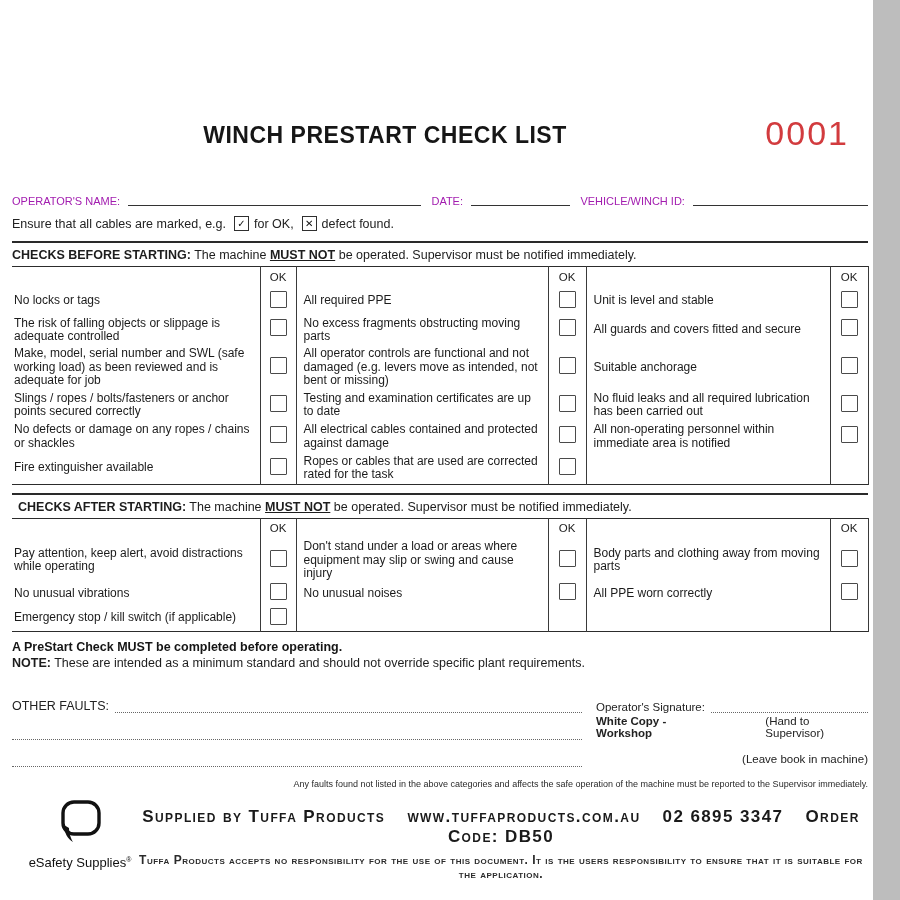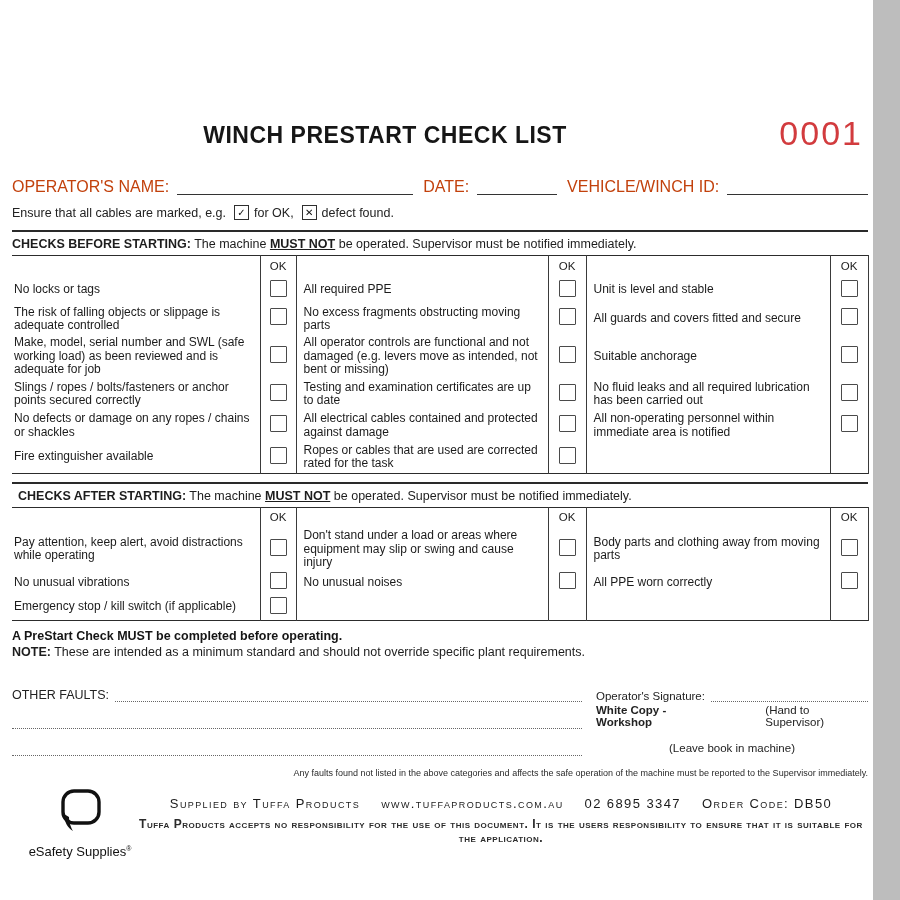--- a/index.html
+++ b/index.html
@@ -4,24 +4,24 @@
 <style>
   html,body{margin:0;padding:0;}
   body{width:900px;height:900px;background:#ffffff;font-family:"Liberation Sans","DejaVu Sans",sans-serif;color:#1c1c1c;position:relative;overflow:hidden;}
   .page{position:absolute;left:0;top:0;width:900px;height:784px;background:#fff;}
   .edge-strip{position:absolute;right:0;top:0;width:27px;height:900px;background:#bdbdbd;}
   .content{position:absolute;left:12px;top:116px;width:856px;}
 
   
   .title-row{position:relative;height:40px;}
   .doc-title{position:absolute;left:0;right:110px;text-align:center;top:6px;font-size:23px;font-weight:700;letter-spacing:.5px;color:#161616;}
-  .serial{position:absolute;right:5px;top:-2px;font-size:34px;color:#d23b3e;letter-spacing:2px;font-weight:400;}
+  .serial{position:absolute;right:19px;top:-2px;font-size:34px;color:#d23b3e;letter-spacing:2px;font-weight:400;}
 
   
-  .fields{display:flex;align-items:flex-end;margin-top:22px;font-size:16px;color:#c2410c;}
+  .fields{display:flex;align-items:flex-end;margin-top:36px;font-size:11px;color:#a21caf;}
   .flabel{white-space:nowrap;}
   .wline{border-bottom:1.3px solid #333;height:13px;margin:0 10px 1px 8px;}
   .w-op{flex:3.1;}.w-date{flex:1.05;}.w-veh{flex:1.85;margin-right:0;}
 
   .instr{display:flex;align-items:center;margin-top:9px;font-size:12.5px;color:#222;}
   .cb-sm{display:inline-flex;align-items:center;justify-content:center;width:13px;height:13px;border:1.6px solid #2f2f2f;margin:0 5px 0 8px;font-size:10px;font-weight:700;line-height:1;color:#111;background:#fff;}
 
   .divider{border:0;border-top:2.2px solid #2a2a2a;margin:10px 0 0 0;}
 
   .sec-head{margin-top:5px;font-size:12.5px;color:#1d1d1d;}
@@ -39,31 +39,31 @@
   .bold-note{margin-top:8px;font-size:12.5px;font-weight:700;color:#151515;}
   .note-line{margin-top:2px;font-size:12.5px;color:#1d1d1d;}
 
   .signoff-wrap{display:flex;margin-top:16px;}
   .faults-col{width:570px;font-size:12.5px;color:#222;}
   .fault-row{display:flex;align-items:flex-end;height:27px;}
   .dots{flex:1;border-bottom:1.4px dotted #666;height:12px;margin-left:6px;}
   .dots.full{margin-left:0;}
   .sign-col{flex:1;margin-left:14px;font-size:11.5px;color:#222;}
   .sign-row{display:flex;align-items:flex-end;height:27px;}
-  .copy-row{display:flex;align-items:flex-end;justify-content:center;height:26px;gap:44px;}
+  .copy-row{display:flex;align-items:flex-end;justify-content:flex-end;height:26px;gap:44px;}
   .copy-name{font-weight:700;}
 
   .fine-print{margin-top:12px;text-align:right;font-size:9px;color:#2a2a2a;}
 
   .footer{display:flex;margin-top:10px;align-items:flex-start;}
   .logo-box{width:108px;text-align:center;margin-left:14px;}
   .logo-text{font-size:13px;color:#111;margin-top:2px;white-space:nowrap;}
   .logo-text sup{font-size:7px;}
   .supplier-block{flex:1;text-align:center;padding-top:8px;}
-  .supplier-line{font-variant:small-caps;font-weight:400;letter-spacing:1.4px;font-size:13px;color:#1a1a1a;}
+  .supplier-line{font-variant:small-caps;font-weight:700;letter-spacing:1.4px;font-size:17px;color:#1a1a1a;}
   .supplier-line .gap{display:inline-block;width:16px;}
   .supplier-disclaimer{font-variant:small-caps;font-weight:600;letter-spacing:.5px;font-size:12px;color:#2b2b2b;margin-top:6px;}
 </style>
 </head>
 <body>
 
 <div class="page">
   <div class="edge-strip"></div>
 
   <div class="content">

